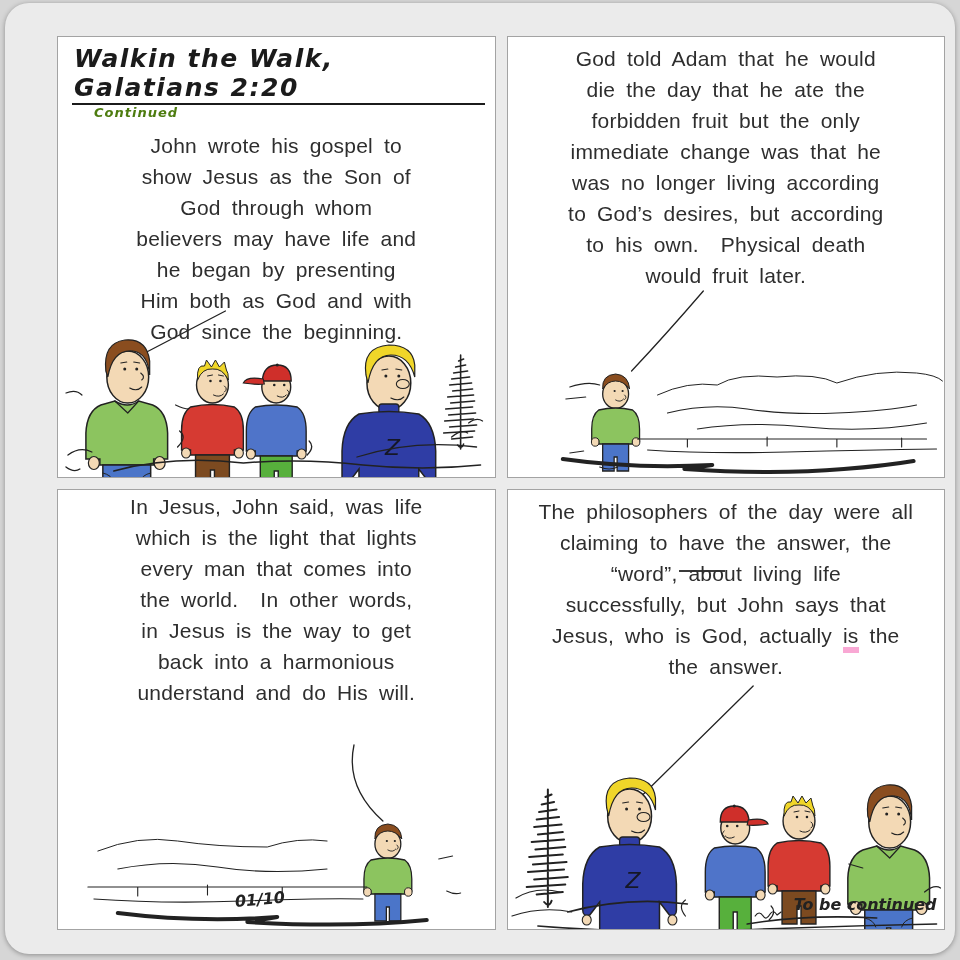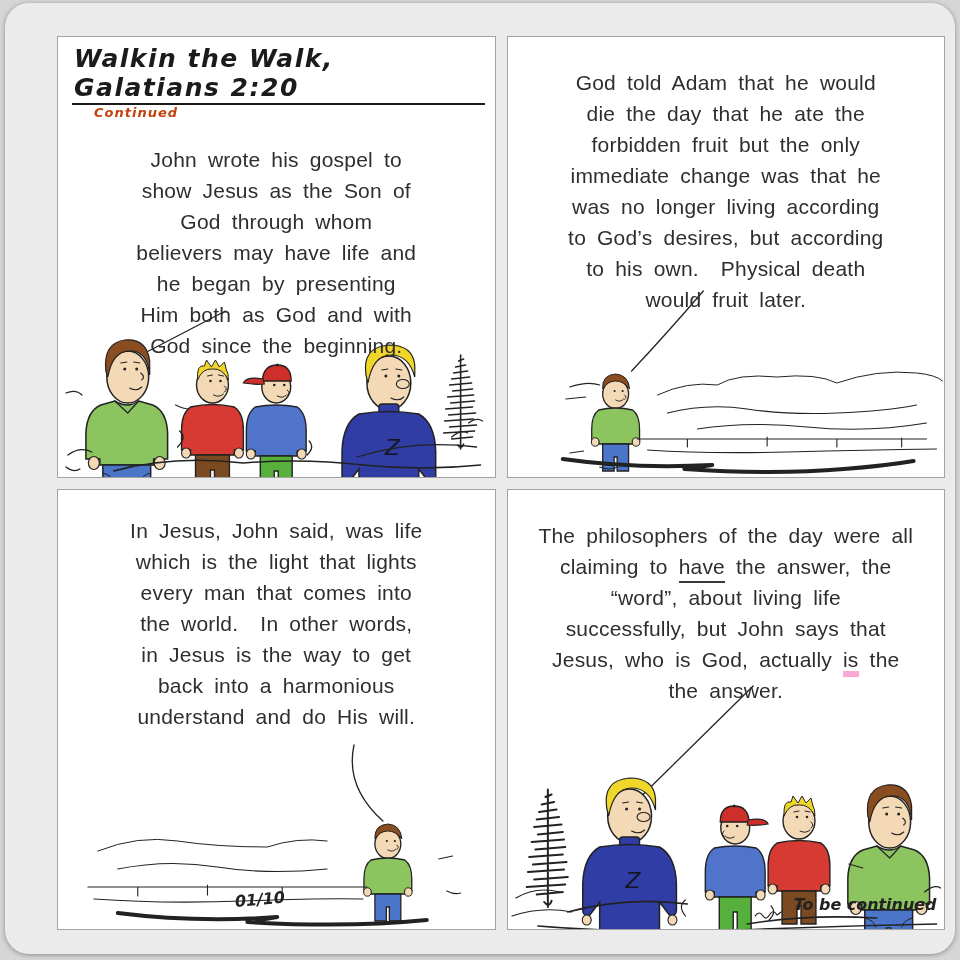--- a/index.html
+++ b/index.html
@@ -16,37 +16,37 @@
   }
   .grid {
     position:absolute; left:52px; top:33px; width:888px; height:894px;
     display:grid; grid-template-columns:1fr 1fr; grid-template-rows:1fr 1fr; gap:11px;
   }
   .panel {
     background:#ffffff; border:1px solid #a3a3a3; position:relative; overflow:hidden;
   }
   .p-text {
     text-align:center; font-size:21px; line-height:31px; color:#2e2e2e;
-    word-spacing:5px; letter-spacing:.2px; position:relative; z-index:2;margin-top:24px;
+    word-spacing:5px; letter-spacing:.2px; position:relative; z-index:2;
   }
   .line { white-space:pre; }
   .title-wrap { padding:7px 10px 0 14px; }
   .title {
     display:inline-block;
     font-family:"DejaVu Sans", sans-serif; font-style:italic; font-weight:600;
     font-size:25px; letter-spacing:1.5px; color:#1b1b1b;
     border-bottom:2.5px solid #1b1b1b; padding:0 8px 1px 2px;
   }
   .subtitle {
     font-family:"DejaVu Sans", sans-serif; font-style:italic; font-weight:600;
-    font-size:13px; letter-spacing:1px; color:#c2410c; margin:0 0 2px 22px;
+    font-size:13px; letter-spacing:1px; color:#4d7c0f; margin:0 0 10px 22px;
   }
   .pad-top-sm { padding-top:6px; }
   .pad-top-md { padding-top:1px; }
-  .hand-u  { border-bottom:2px solid #3a3a3a; padding-bottom:3px; }
+  .hand-u  { border-bottom:2px solid #3a3a3a; padding-bottom:16px; }
   .hand-u2 { border-bottom:6px solid #f9a8d4; padding-bottom:0px; }
   .art { position:absolute; left:0; bottom:0; width:100%; display:block; z-index:1; }
   .hand-note {
     font-family:"DejaVu Sans", sans-serif; font-style:italic; font-weight:600;
     fill:#222;
   }
   svg .sketch { stroke:#222; fill:none; stroke-linecap:round; stroke-linejoin:round; }
 </style>
 </head>
 <body>

